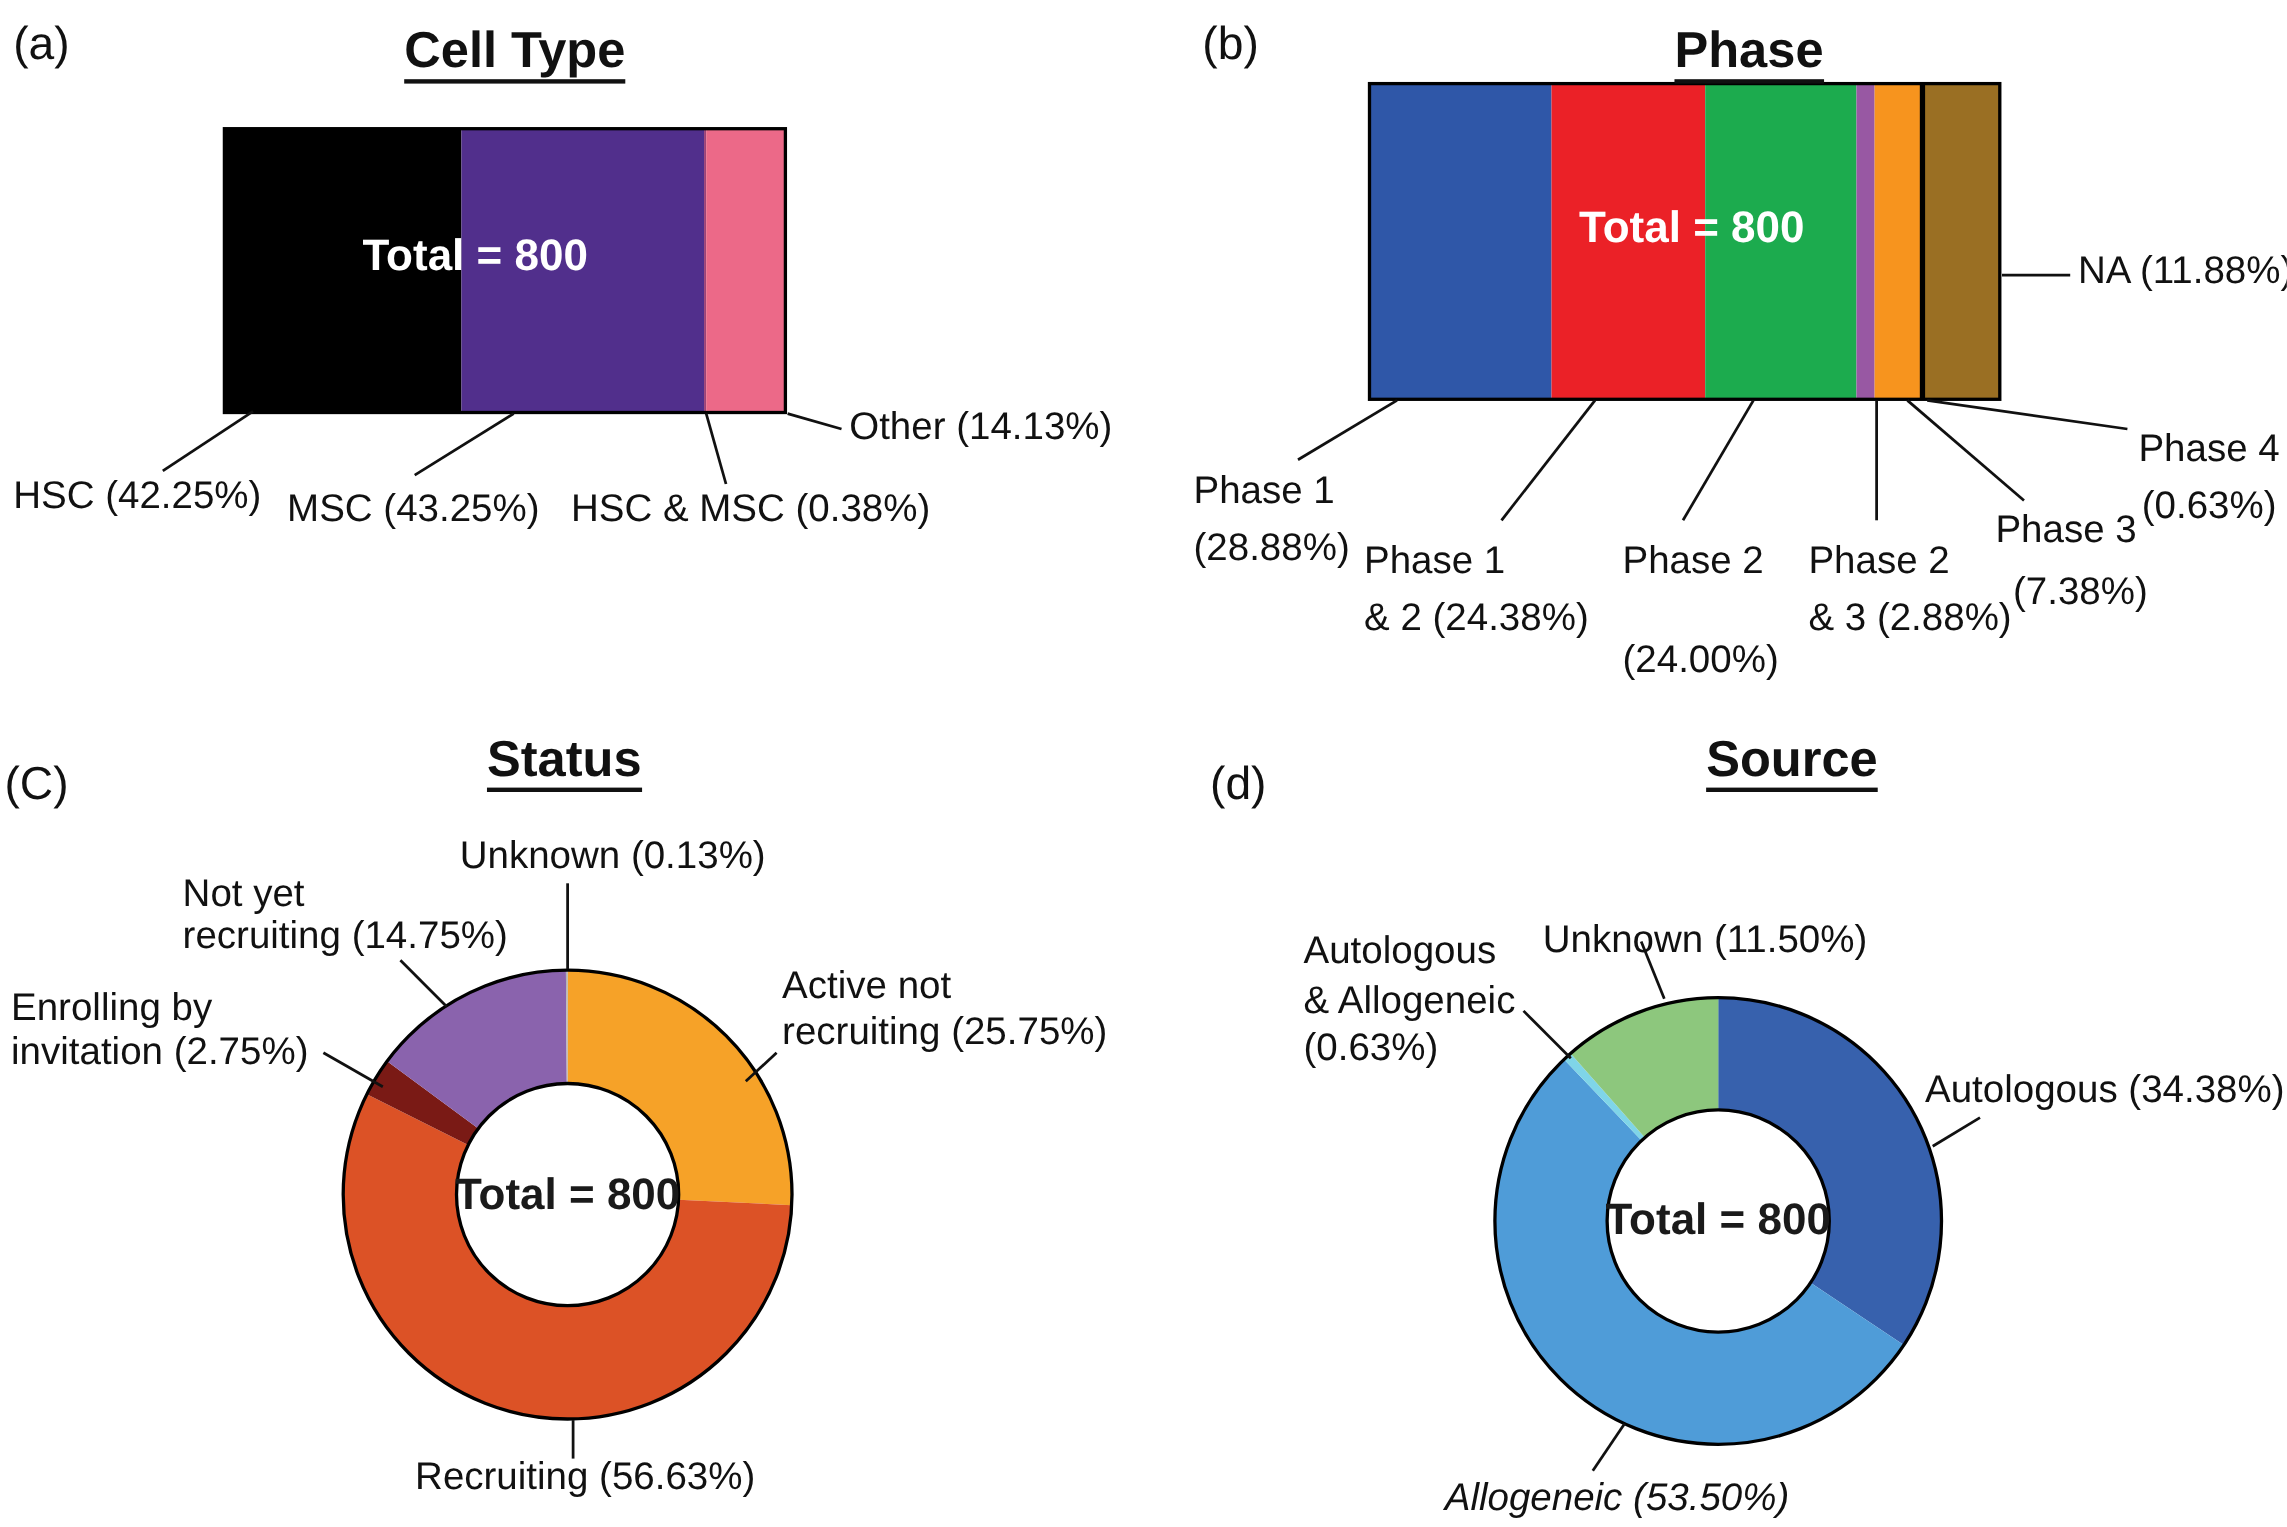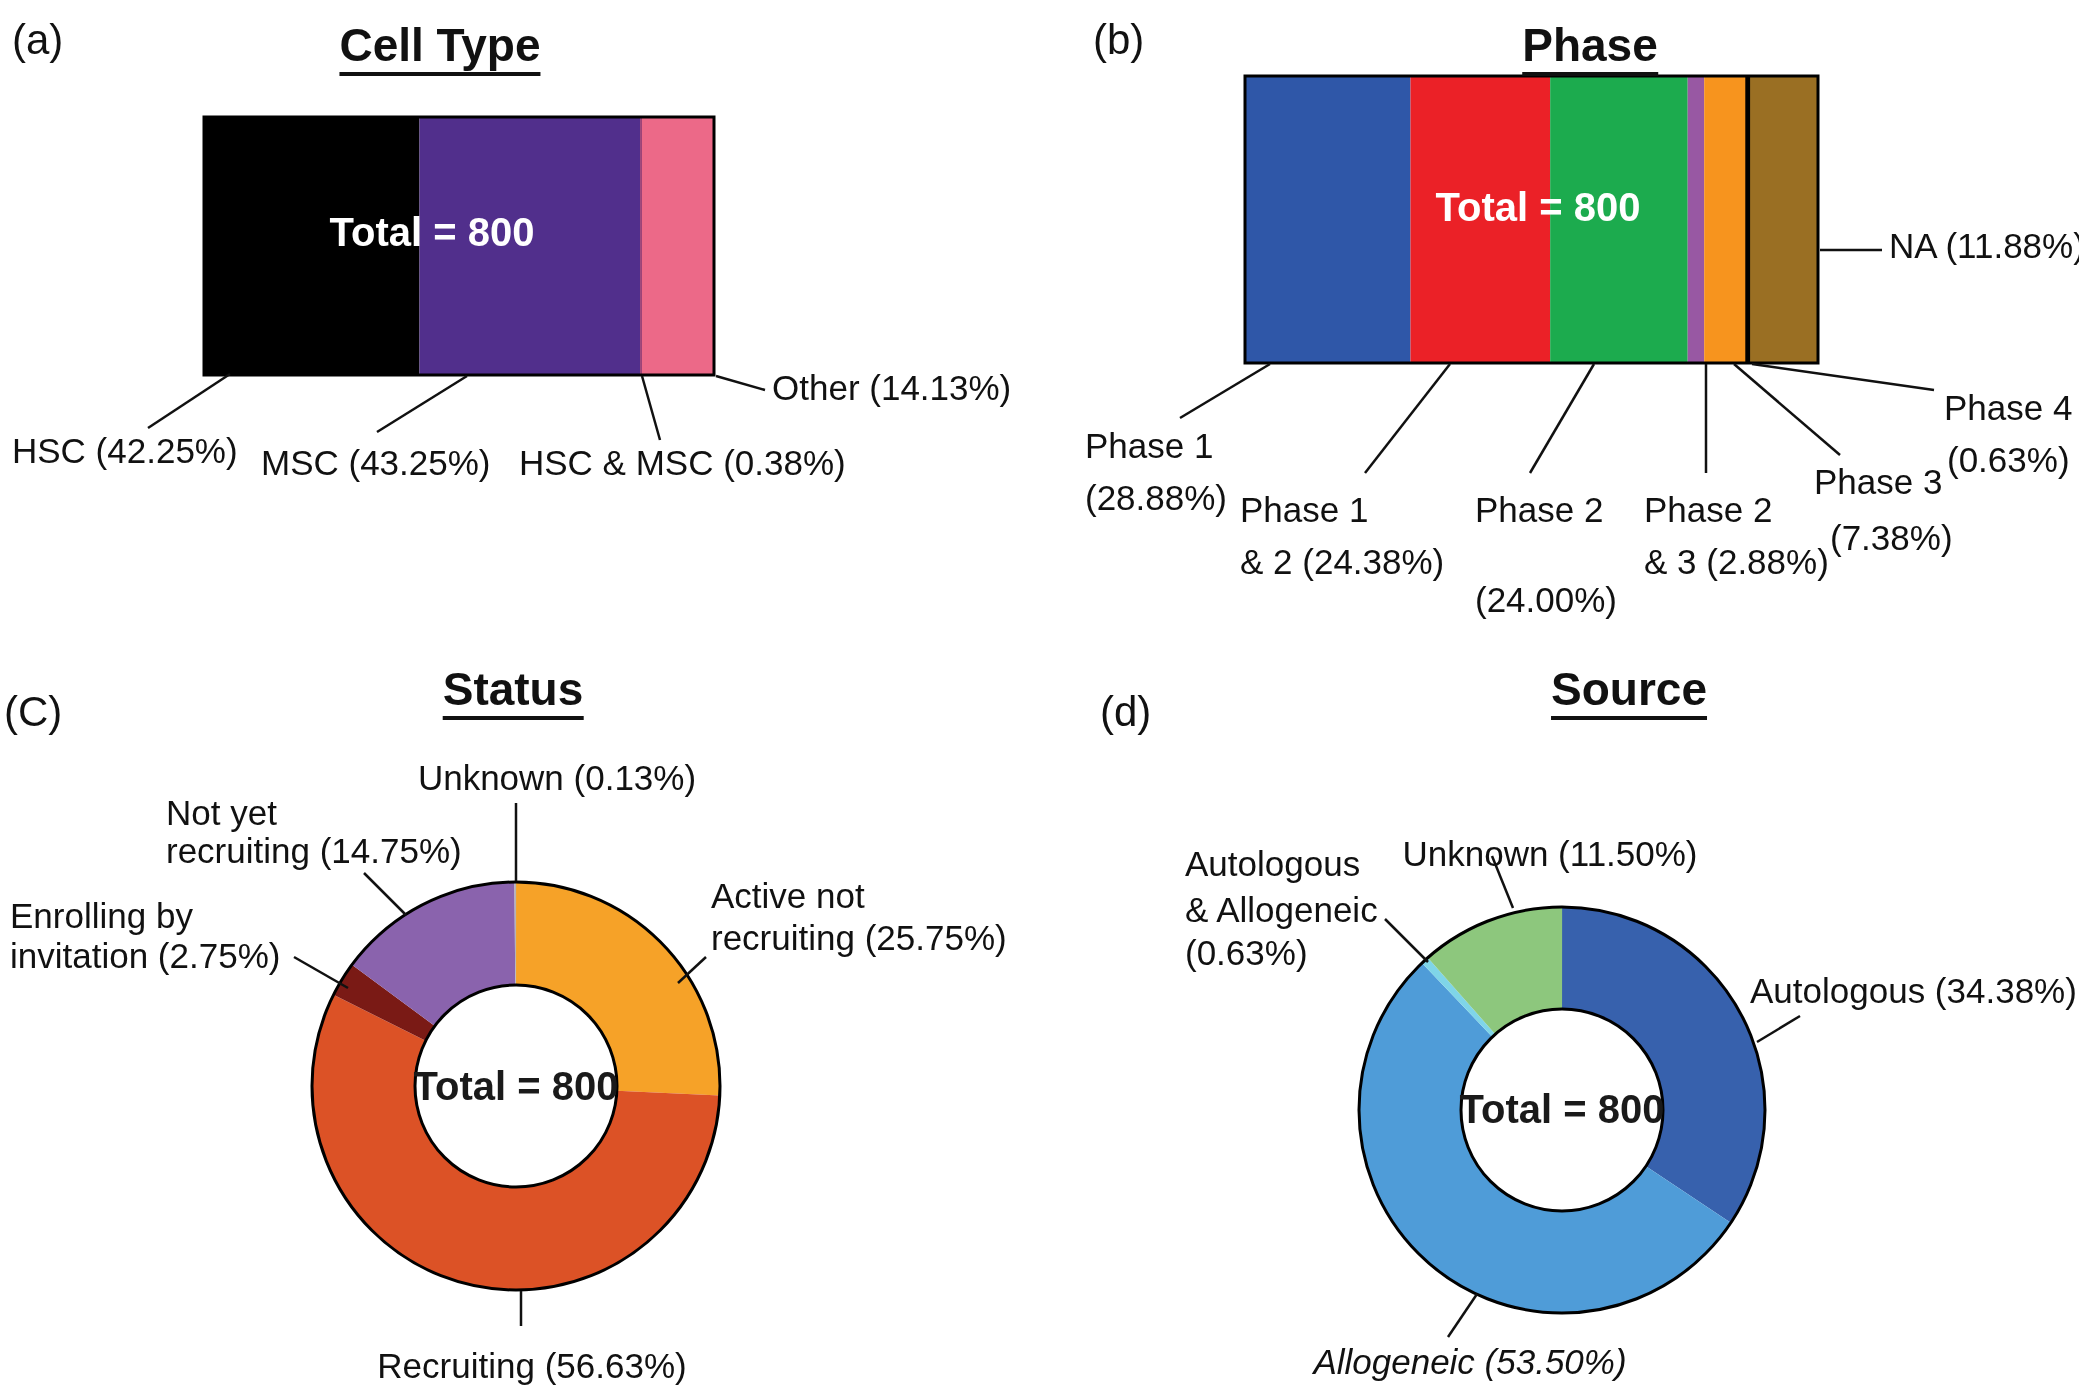--- a/index.html
+++ b/index.html
@@ -61,21 +61,21 @@
       <path d="M1427.8493934952462 957.6431334845498 A203 203 0 0 1 1562.1275486533432 907.0000400705926 L1562.063460167427 1009.0000199366002 A101 101 0 0 0 1495.255116960689 1034.1968299602931 Z" fill="#8DC77D"></path>
       <circle cx="1562" cy="1110" r="203" fill="none" stroke="#000" stroke-width="3"></circle>
       <circle cx="1562" cy="1110" r="101" fill="none" stroke="#000" stroke-width="3"></circle>
       <line x1="1800" y1="1016" x2="1757" y2="1042" stroke="#111" stroke-width="2.5"></line>
       <line x1="1448" y1="1337" x2="1477" y2="1294" stroke="#111" stroke-width="2.5"></line>
       <line x1="1385" y1="919" x2="1428" y2="962" stroke="#111" stroke-width="2.5"></line>
       <line x1="1492" y1="856" x2="1513" y2="908" stroke="#111" stroke-width="2.5"></line>
     </svg>
   <div id="labels">
       <div class="txt letter" style="top: 18px; left: 12px;">(a)</div>
-      <div class="txt title center" style="top: 21px; left: 440px;">Cell Type</div>
+      <div class="txt title center" style="top: 21px; left: 468px;">Cell Type</div>
       <div class="txt total center" style="top: 233px; left: 432px; color: rgb(255, 255, 255);">Total = 800</div>
       <div class="txt lbl" style="top: 433px; left: 12px;">HSC (42.25%)</div>
       <div class="txt lbl" style="top: 445px; left: 261px;">MSC (43.25%)</div>
       <div class="txt lbl" style="top: 445px; left: 497px; margin-left: 22px;">HSC &amp; MSC (0.38%)</div>
       <div class="txt lbl" style="top: 370px; left: 772px;">Other (14.13%)</div>
       <div class="txt letter" style="top: 18px; left: 1093px;">(b)</div>
       <div class="txt title center" style="top: 21px; left: 1590px;">Phase</div>
       <div class="txt total center" style="top: 208px; left: 1538px; color: rgb(255, 255, 255);">Total = 800</div>
       <div class="txt lbl" style="top: 428px; left: 1085px;">Phase 1</div>
       <div class="txt lbl" style="top: 480px; left: 1085px;">(28.88%)</div>
@@ -88,21 +88,21 @@
       <div class="txt lbl" style="top: 464px; left: 1814px;">Phase 3</div>
       <div class="txt lbl" style="top: 520px; left: 1814px; margin-left: 16px;">(7.38%)</div>
       <div class="txt lbl" style="top: 390px; left: 1944px;">Phase 4</div>
       <div class="txt lbl" style="top: 442px; left: 1947px;">(0.63%)</div>
       <div class="txt lbl" style="top: 228px; left: 1889px;">NA (11.88%)</div>
       <div class="txt letter" style="top: 690px; left: 4px;">(C)</div>
       <div class="txt title center" style="top: 665px; left: 513px;">Status</div>
       <div class="txt total center" style="top: 1087px; left: 516px; color: rgb(26, 26, 26);">Total = 800</div>
       <div class="txt lbl" style="top: 878px; left: 711px;">Active not</div>
       <div class="txt lbl" style="top: 920px; left: 711px;">recruiting (25.75%)</div>
-      <div class="txt lbl center" style="top: 1325px; left: 532px; margin-top: 23px;">Recruiting (56.63%)</div>
+      <div class="txt lbl center" style="top: 1325px; left: 532px;">Recruiting (56.63%)</div>
       <div class="txt lbl" style="top: 898px; left: 10px;">Enrolling by</div>
       <div class="txt lbl" style="top: 938px; left: 10px;">invitation (2.75%)</div>
       <div class="txt lbl" style="top: 795px; left: 166px;">Not yet</div>
       <div class="txt lbl" style="top: 833px; left: 166px;">recruiting (14.75%)</div>
       <div class="txt lbl center" style="top: 760px; left: 557px;">Unknown (0.13%)</div>
       <div class="txt letter" style="top: 690px; left: 1100px;">(d)</div>
       <div class="txt title center" style="top: 665px; left: 1588px; margin-left: 41px;">Source</div>
       <div class="txt total center" style="top: 1110px; left: 1562px; color: rgb(26, 26, 26);">Total = 800</div>
       <div class="txt lbl" style="top: 973px; left: 1750px;">Autologous (34.38%)</div>
       <div class="txt lbl center" style="top: 1344px; left: 1470px; font-style: italic;">Allogeneic (53.50%)</div>

